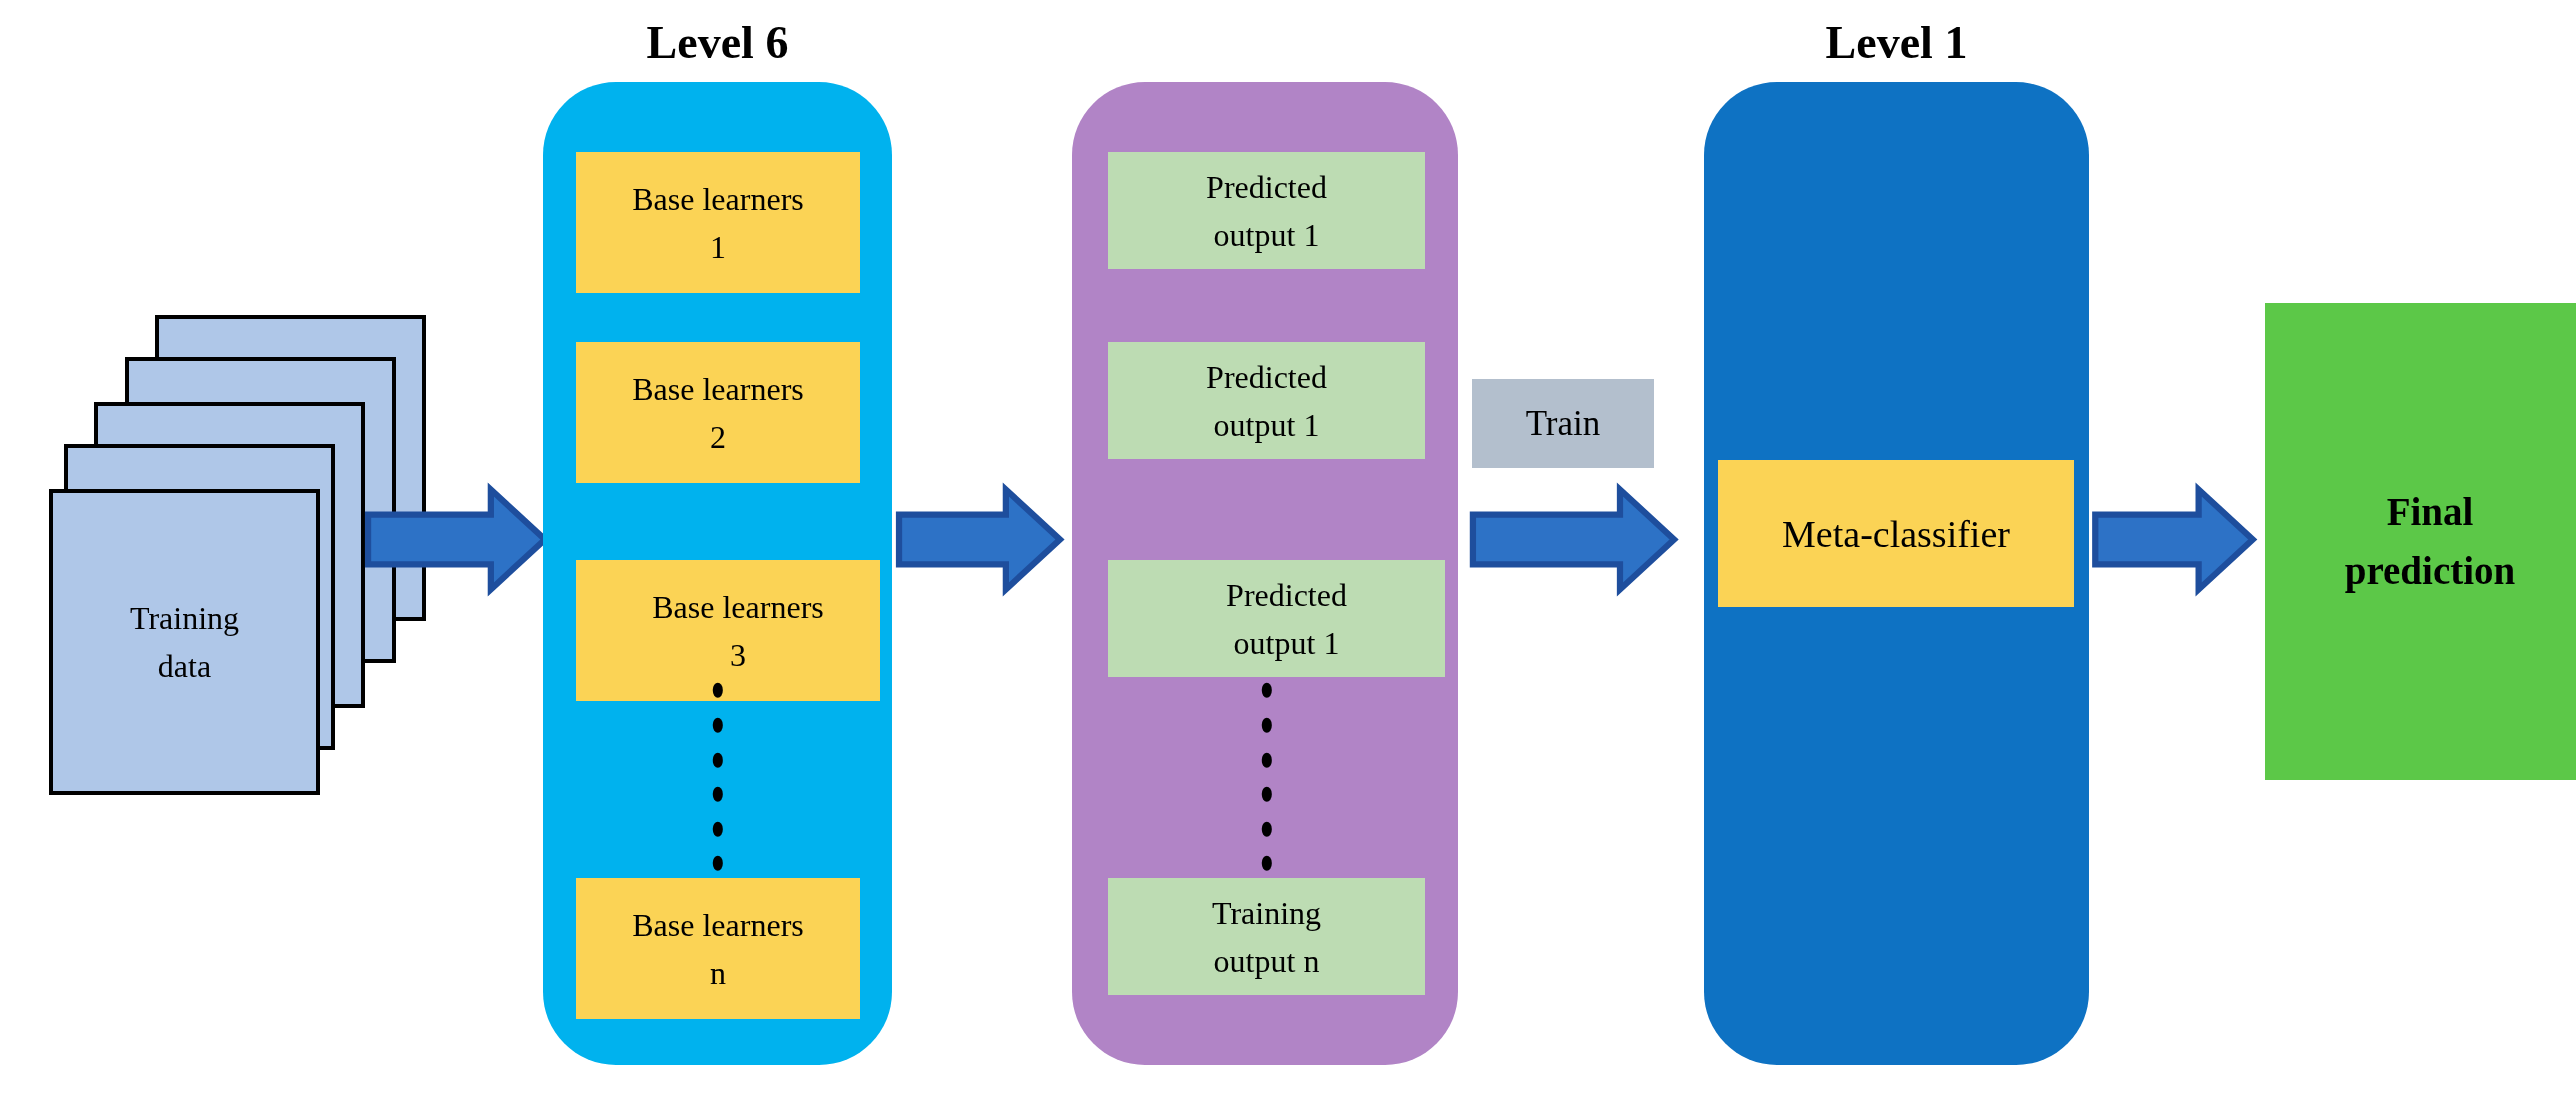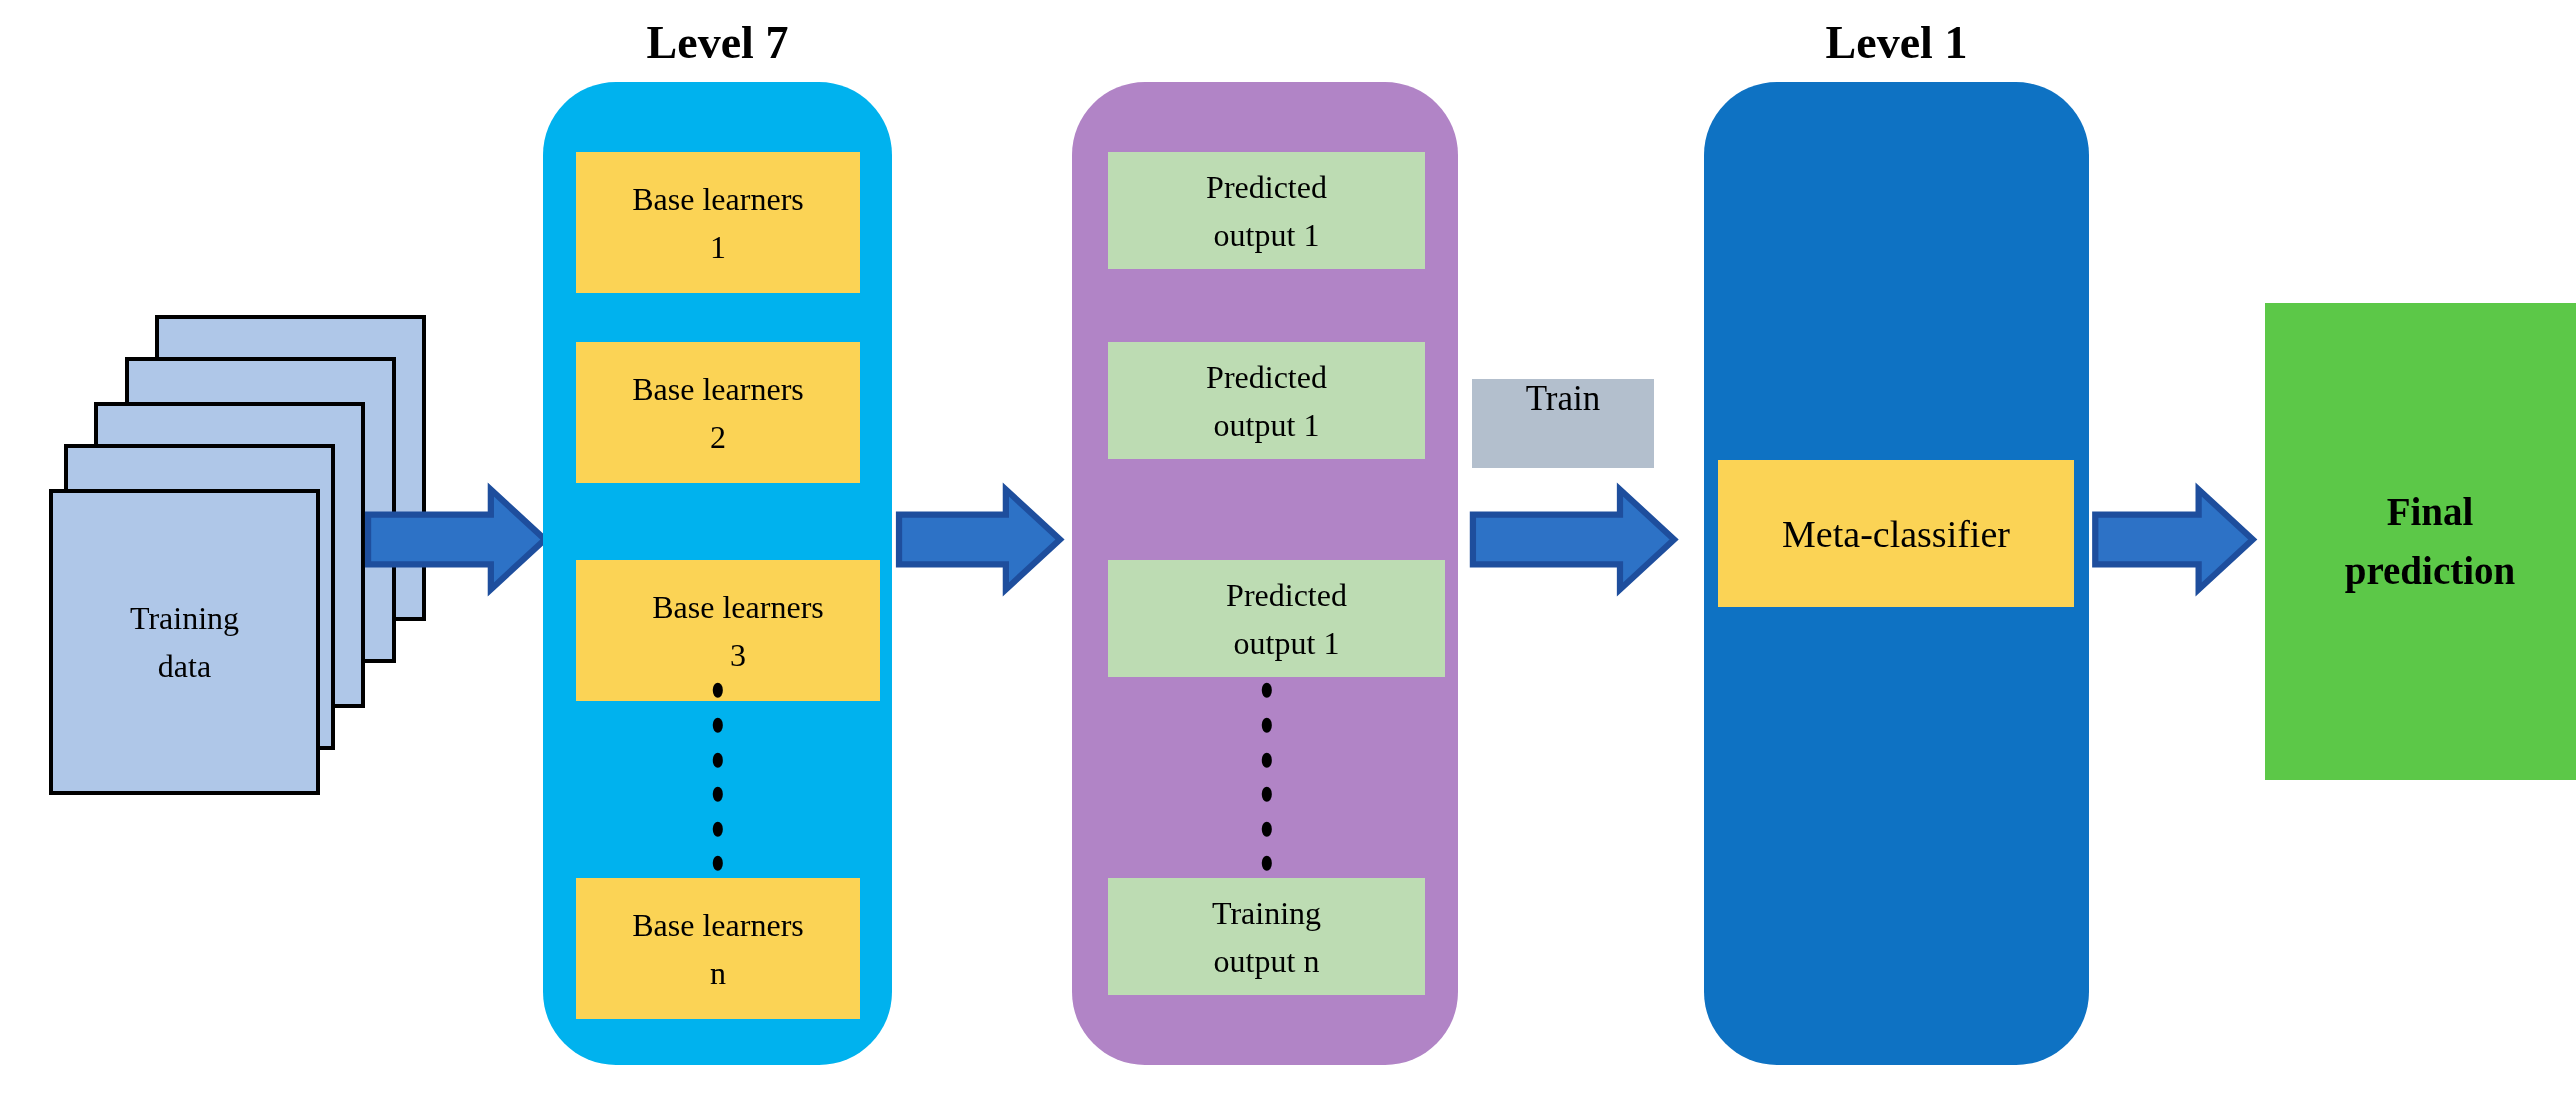--- a/index.html
+++ b/index.html
@@ -61,21 +61,21 @@
 
   
   .dot{
     position:absolute;width:10.4px;height:14.6px;border-radius:50%;background:#000;
     transform:translate(-50%,-50%);
   }
 
   
   .train-box{
     position:absolute;left:1472px;top:379px;width:182px;height:89px;
-    background:var(--train-box);display:flex;justify-content:center;
+    background:var(--train-box);display:flex;align-items:center;justify-content:center;
     font-size:35px;
   }
 
   
   .meta-box{
     position:absolute;left:1718px;top:460px;width:356px;height:147px;
     background:var(--meta-box);display:flex;align-items:center;justify-content:center;
     font-size:38px;text-align:center;
   }
 
@@ -108,21 +108,21 @@
       <div class="page-label">
         <span>Training data</span>
       </div>
     </div>
   </div>
 
   <svg class="arrow-svg" style="left:365px;top:484px;" width="183" height="111" viewBox="0 0 263 160">
     <polygon class="arrow-poly" points="4,44 181,44 181,8 259,80 181,152 181,116 4,116"></polygon>
   </svg>
 
-  <div class="flow-title title-level0">Level 7</div>
+  <div class="flow-title title-level0">Level 6</div>
   <div class="panel panel-cyan"></div>
   <div class="inner-box base-box row1">
       <span>Base learners 1</span>
     </div>
   <div class="inner-box base-box row2">
       <span>Base learners 2</span>
     </div>
   <div class="inner-box base-box row3">
       <span>Base learners 3</span>
     </div>

